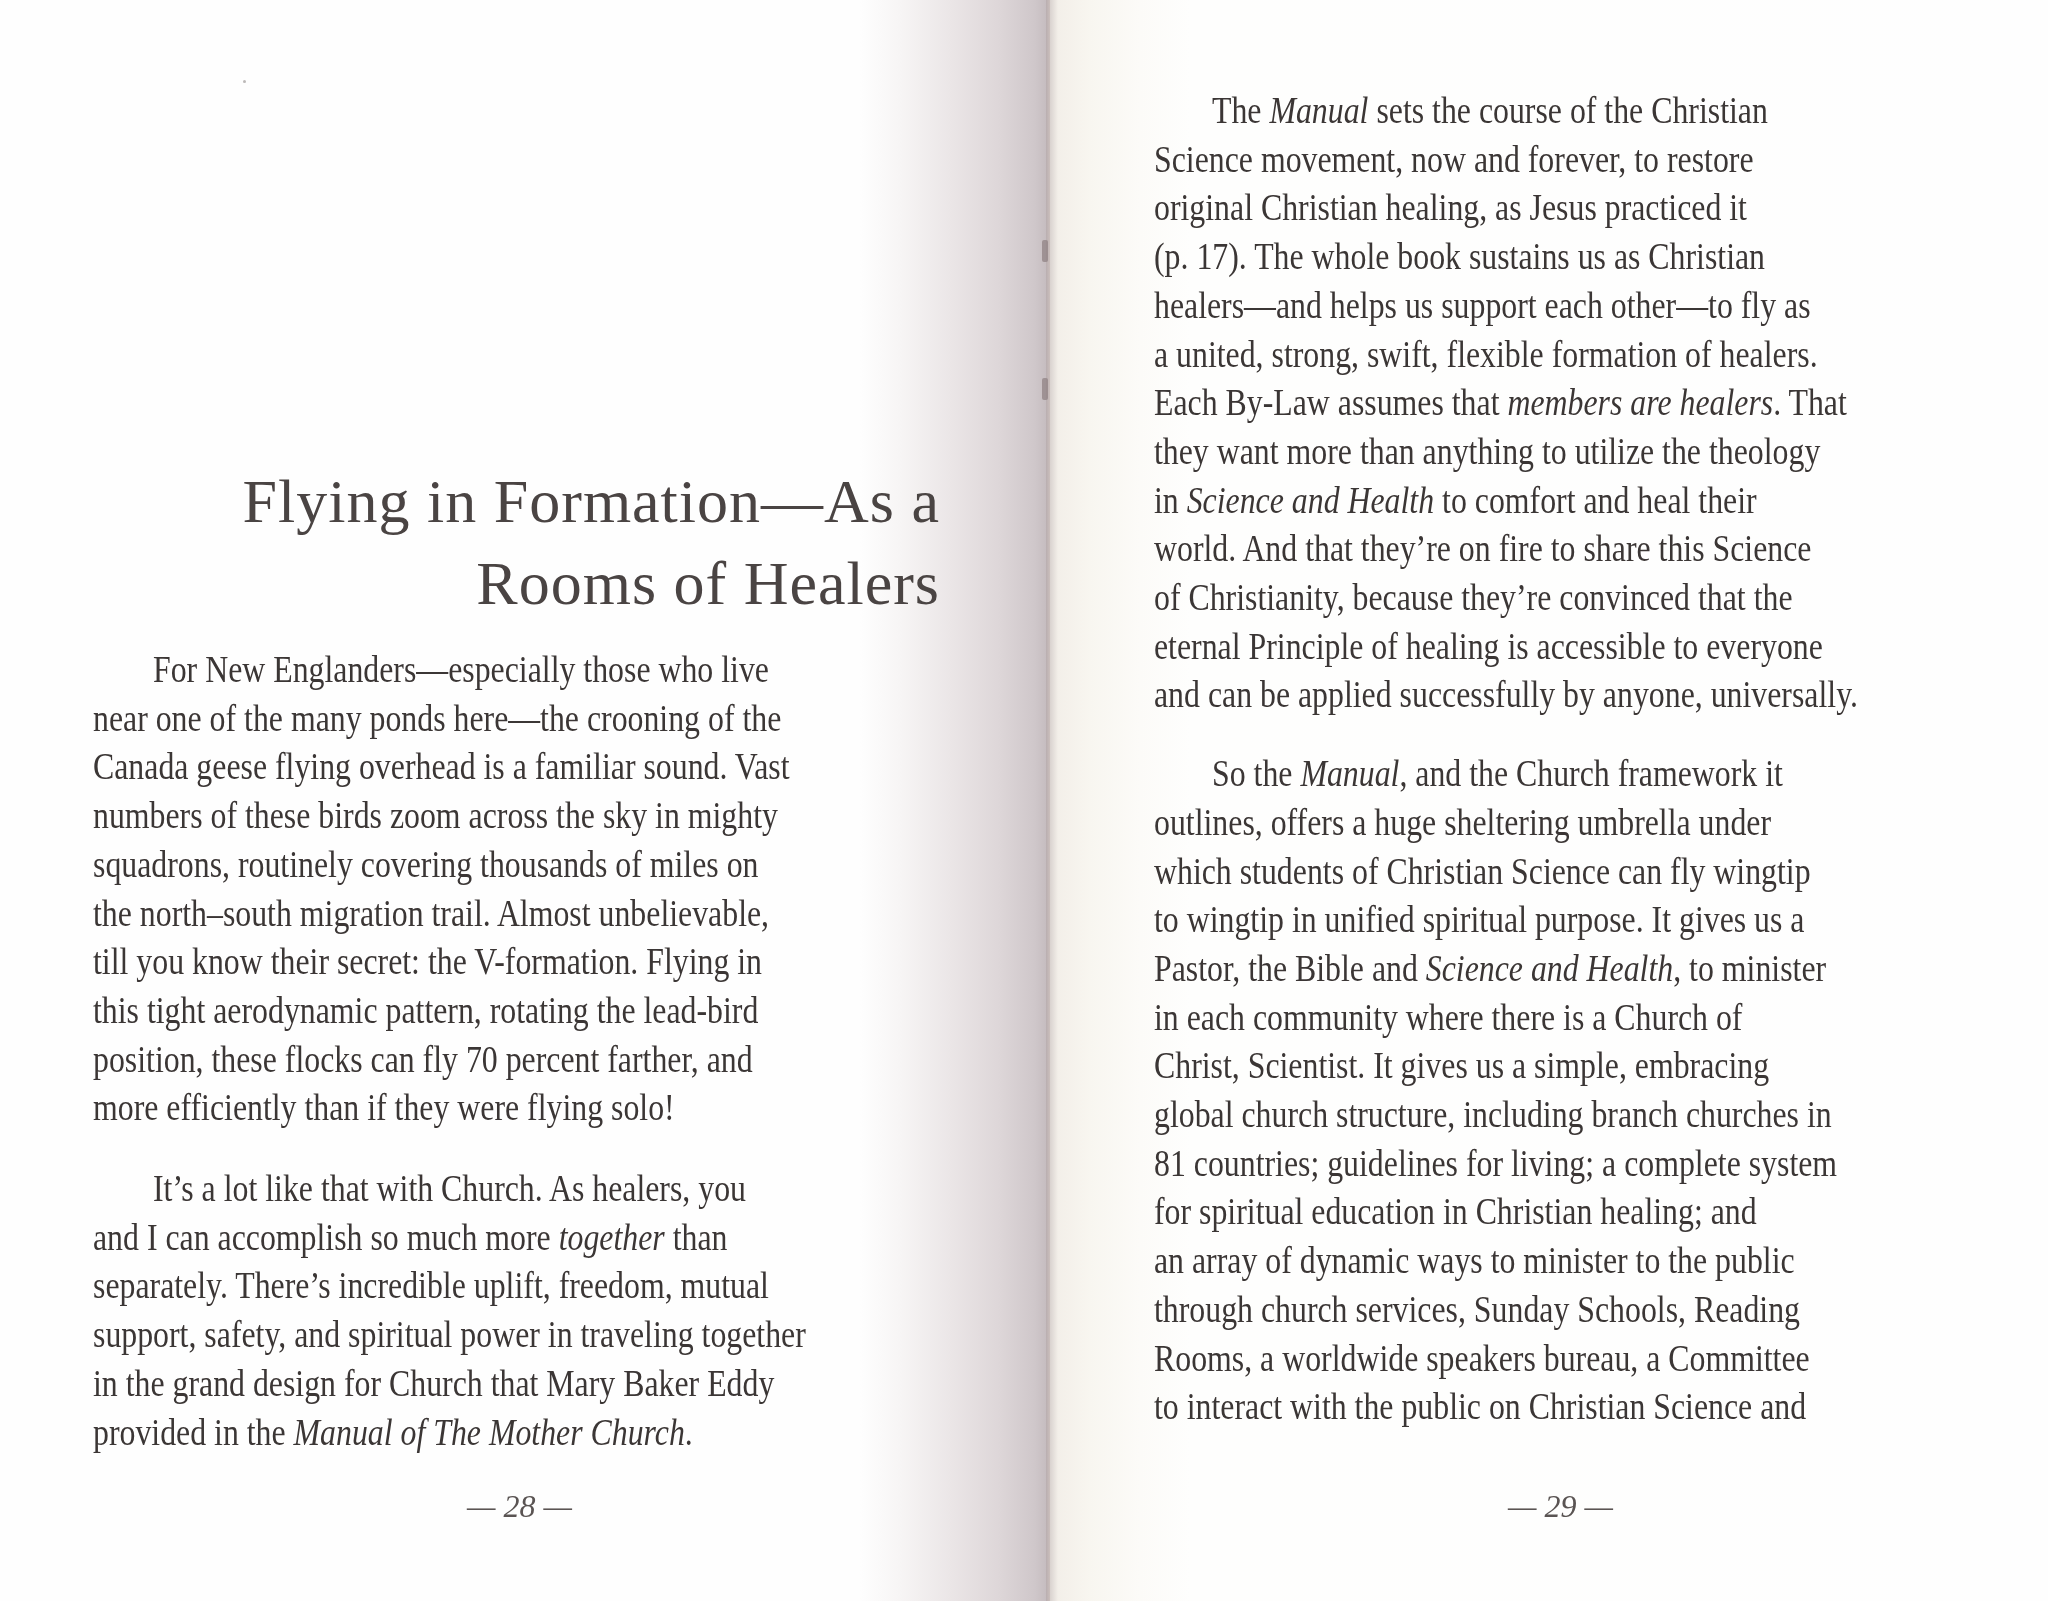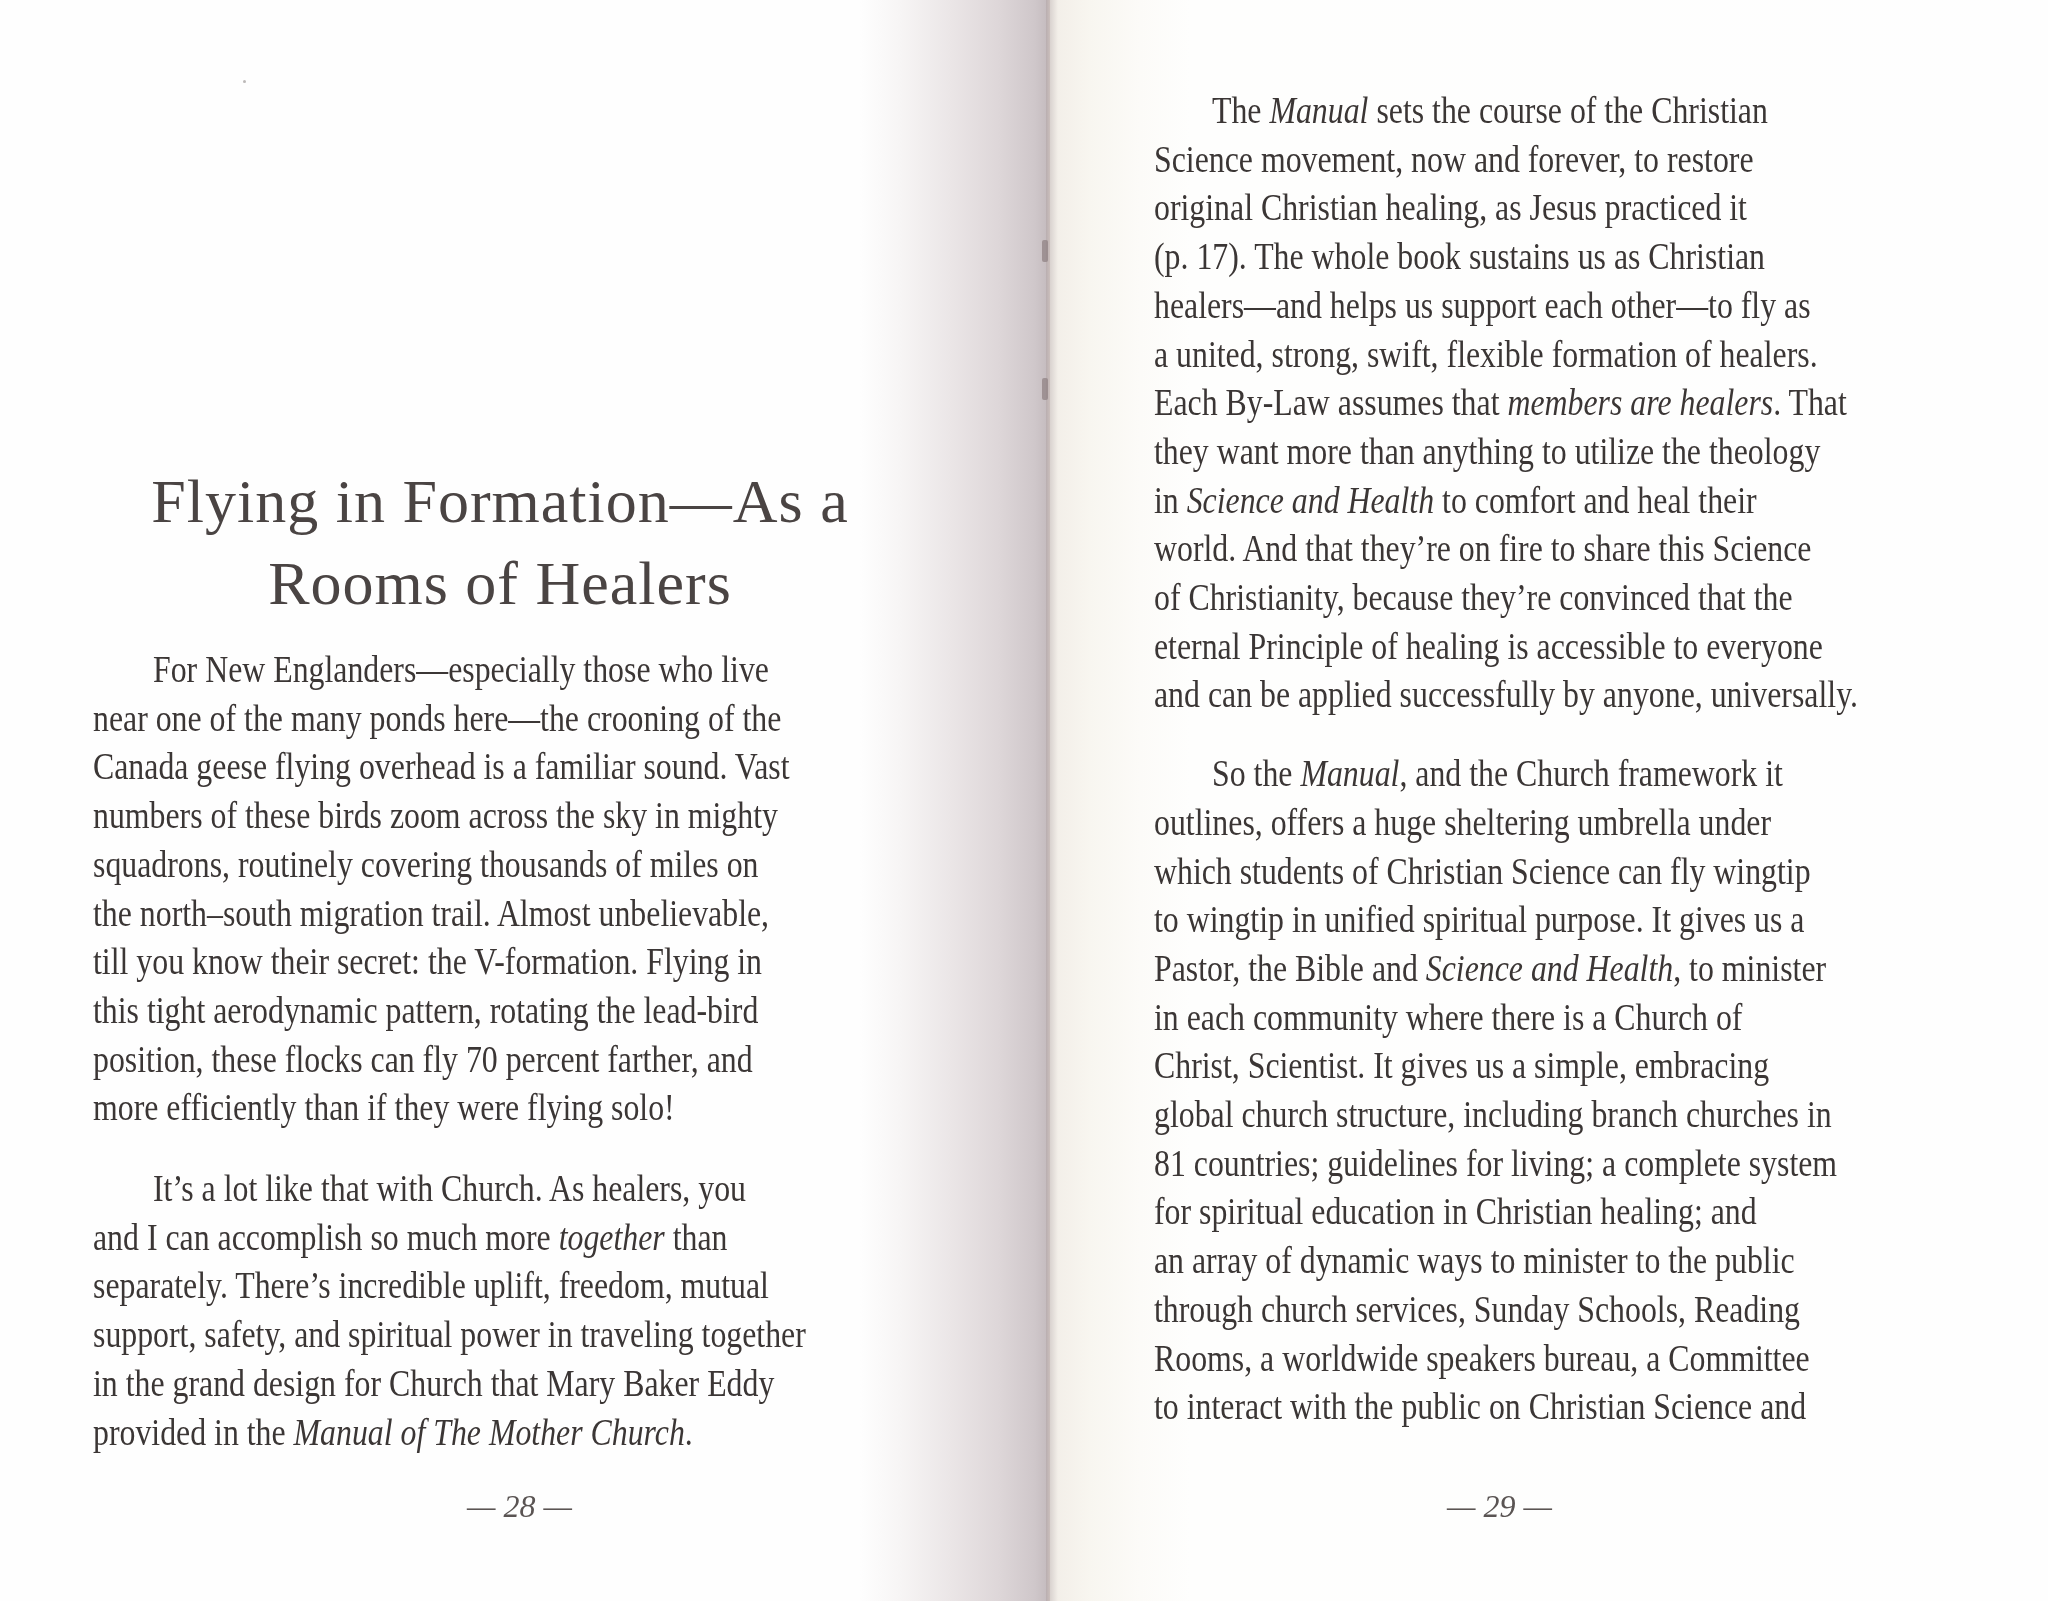--- a/index.html
+++ b/index.html
@@ -47,21 +47,21 @@
       left: 1046px;
       top: 0;
       width: 4px;
       height: 1601px;
       background: linear-gradient(to right, #b9aeb0, #cbbfbc);
     }
     .title {
       position: absolute;
       left: 60px;
       width: 880px;
-      text-align: center;
+      text-align: right;
       font-family: "Liberation Serif", serif;
       font-size: 62px;
       font-weight: normal;
       color: #4a4443;
       letter-spacing: 1px;
       line-height: 1;
       margin: 0;
     }
     .title-line-1 { top: 470px; }
     .title-line-2 { top: 552px; }
@@ -157,13 +157,13 @@
     <div class="line" style="left: 1154px; top: 1096px; transform: scaleX(0.86);"><span>global church structure, including branch churches in</span></div>
     <div class="line" style="left: 1154px; top: 1144.7px; transform: scaleX(0.86);"><span>81 countries; guidelines for living; a complete system</span></div>
     <div class="line" style="left: 1154px; top: 1193.4px; transform: scaleX(0.86);"><span>for spiritual education in Christian healing; and</span></div>
     <div class="line" style="left: 1154px; top: 1242.1px; transform: scaleX(0.86);"><span>an array of dynamic ways to minister to the public</span></div>
     <div class="line" style="left: 1154px; top: 1290.8px; transform: scaleX(0.86);"><span>through church services, Sunday Schools, Reading</span></div>
     <div class="line" style="left: 1154px; top: 1339.5px; transform: scaleX(0.86);"><span>Rooms, a worldwide speakers bureau, a Committee</span></div>
     <div class="line" style="left: 1154px; top: 1388.2px; transform: scaleX(0.86);"><span>to interact with the public on Christian Science and</span></div>
   </div>
 
 <div class="folio" style="left:467px; top:1488px;">— 28 —</div>
-<div class="folio" style="left:1447px; top:1488px;">— 29 —</div>
+<div class="folio" style="left:1508px; top:1488px;">— 29 —</div>
 
 </body></html>

